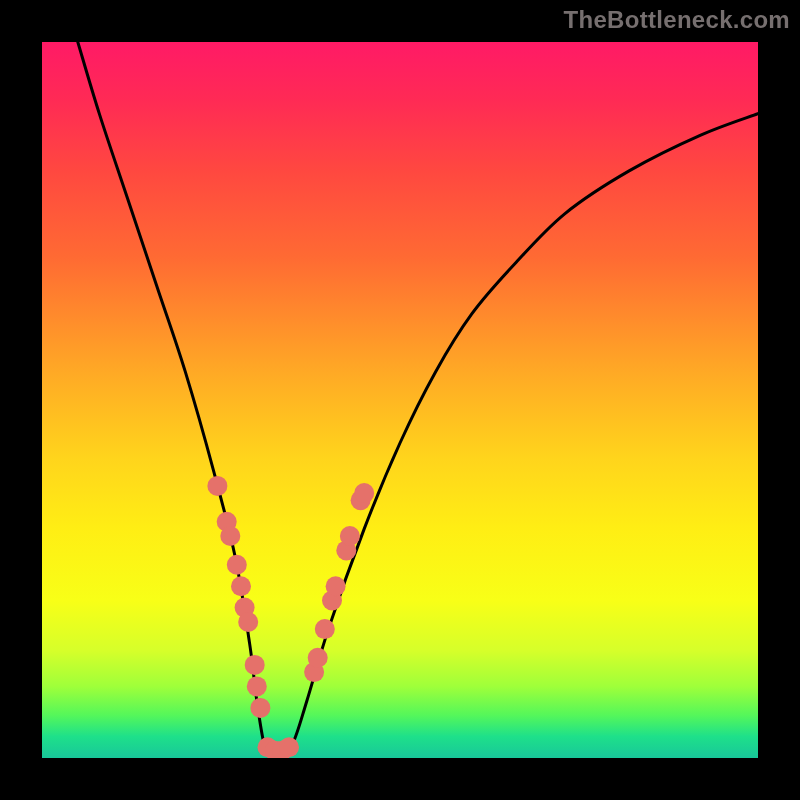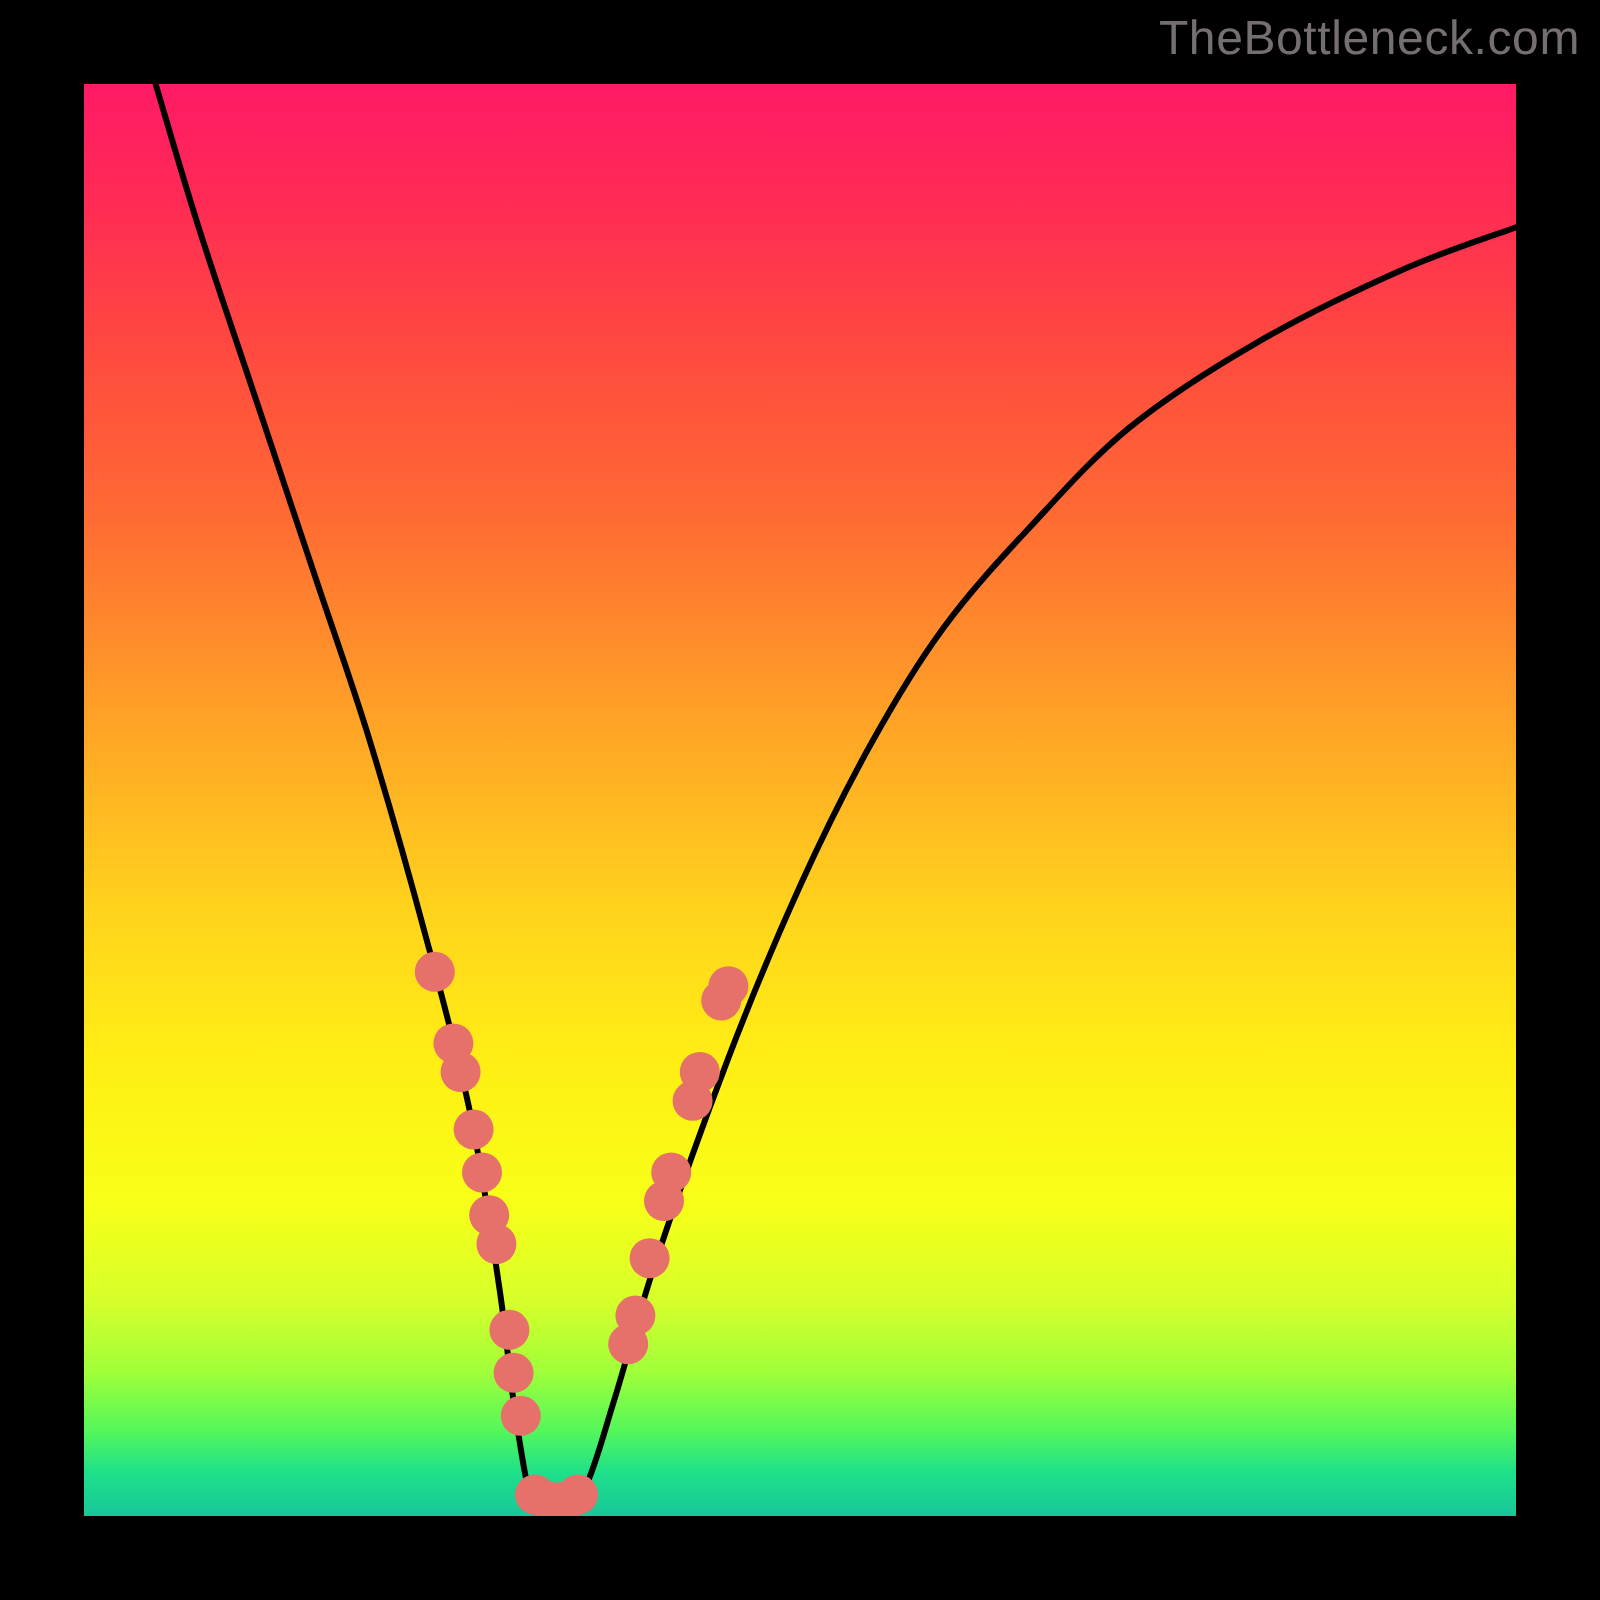--- a/index.html
+++ b/index.html
@@ -40,21 +40,21 @@
       #1ee08a 97%,
       #18c79a 100%
     );
   }
   .watermark {
     position: absolute;
     top: 6px;
     right: 10px;
     color: #766f6f;
     font-size: 24px;
-    font-weight: 400;
+    font-weight: 700;
     letter-spacing: 0.3px;
     user-select: none;
   }
   svg.curve {
     position: absolute;
     left: 0;
     top: 0;
     width: 716px;
     height: 716px;
   }

